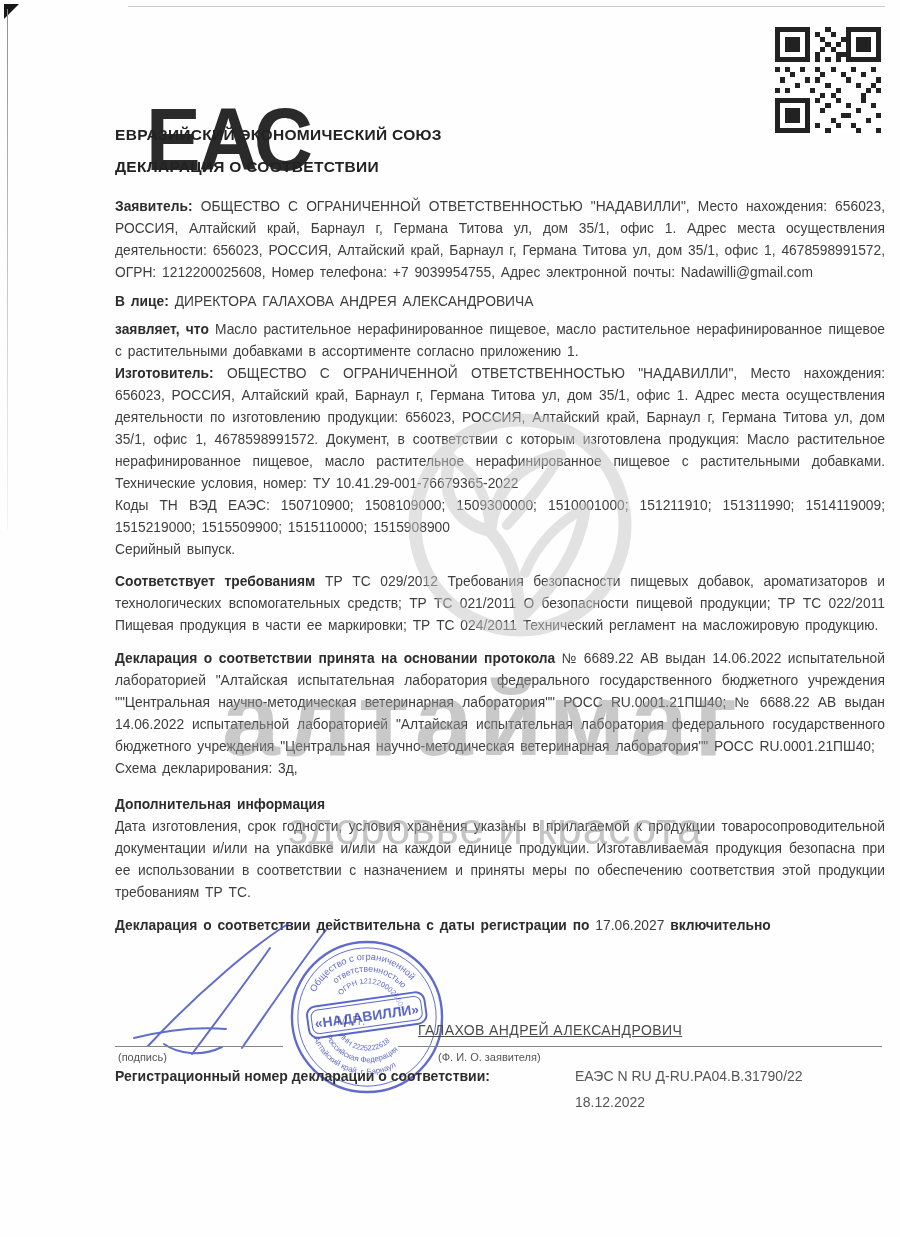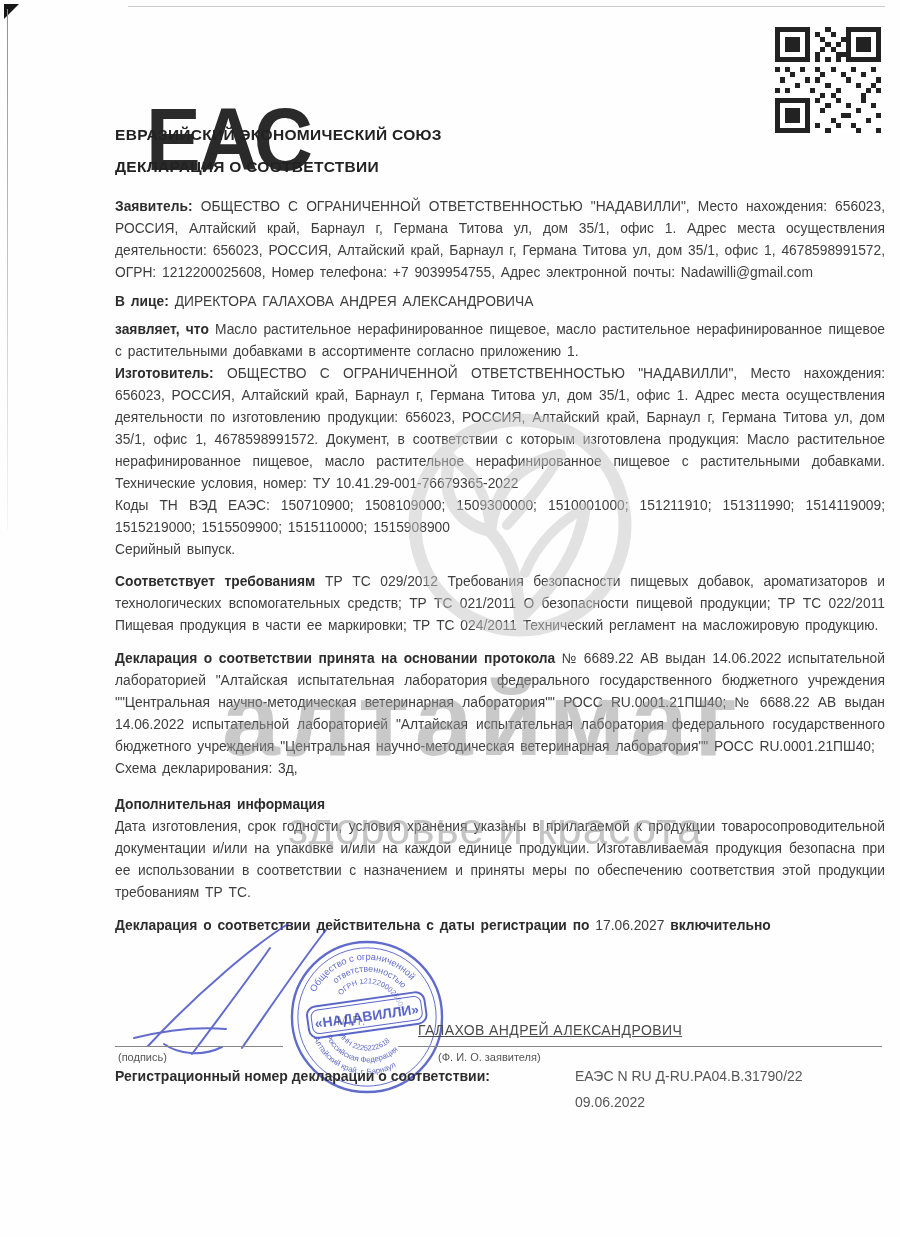--- a/index.html
+++ b/index.html
@@ -155,16 +155,16 @@
   <div class="sig-line line-left"></div>
   <div class="sig-line line-right"></div>
   <div class="lbl-small sign-lbl">(подпись)</div>
   <div class="lbl-small fio-lbl">(Ф. И. О. заявителя)</div>
 
   <div class="reg-row reg1">
     <span class="lab">Регистрационный номер декларации о соответствии:</span>
     <span class="val">ЕАЭС N RU Д-RU.РА04.В.31790/22</span>
   </div>
   <div class="reg-row reg2">
-    <span class="val">09.06.2022</span>
+    <span class="val">18.12.2022</span>
   </div>
 
 </div>
 
 </body></html>

